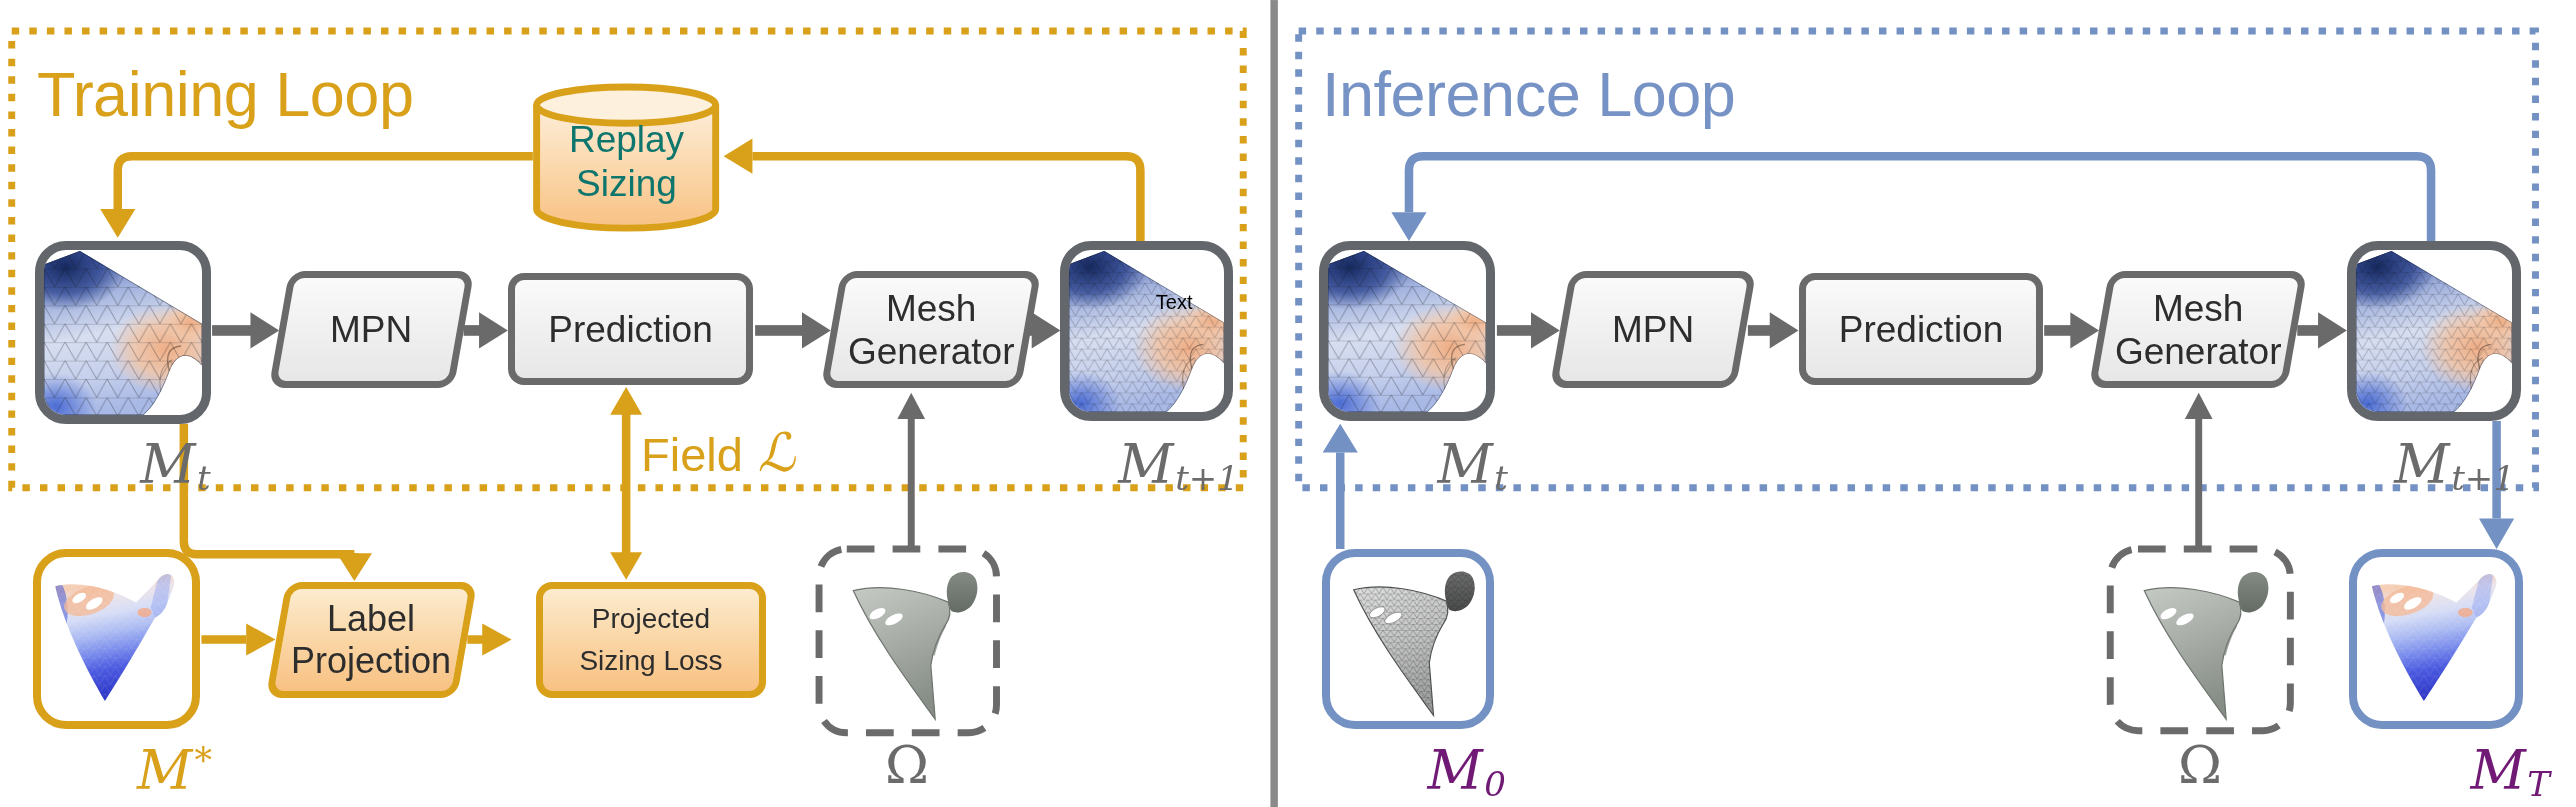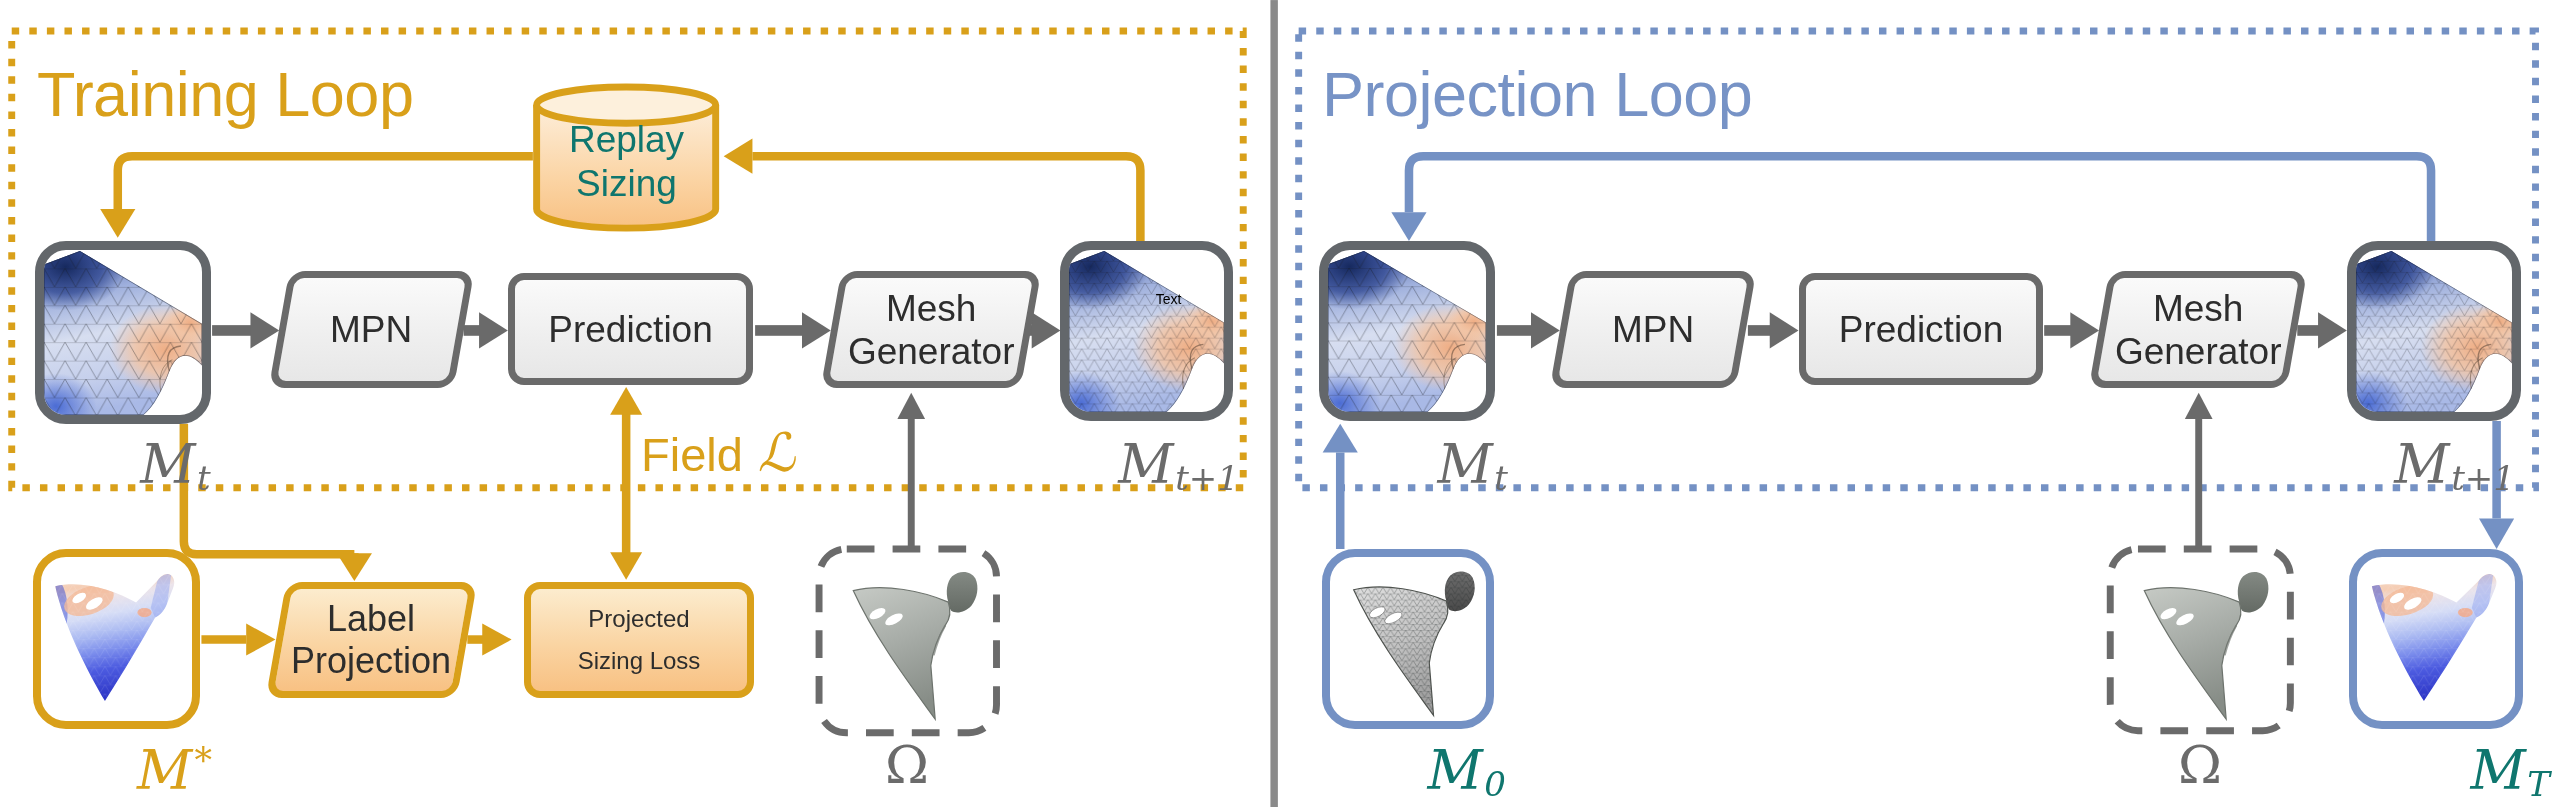--- a/index.html
+++ b/index.html
@@ -21,33 +21,33 @@
   .skewed{transform:skewX(-10deg);}
   .skewed .ptext{transform:skewX(10deg);}
   .goldbox{border-color:#D9A01A;background:linear-gradient(180deg,#fcecce 0%,#fad4a2 55%,#f8c183 100%);}
 
   
   .meshframe{position:absolute;box-sizing:border-box;background:#ffffff;overflow:hidden;}
   .gray-frame{border:9.6px solid #63676b;border-radius:31px;}
   .gold-frame{border:8.5px solid #D9A01A;border-radius:33px;}
   .blue-frame{border:8.5px solid #7491C4;border-radius:33px;}
   .meshframe svg{display:block;width:100%;height:100%;}
-  .artifact{position:absolute;left:56%;top:25%;font-size:14px;color:#000;font-family:"Liberation Sans",sans-serif;}
+  .artifact{position:absolute;left:56%;top:25%;font-size:20px;color:#000;font-family:"Liberation Sans",sans-serif;}
 
   
   .cyl-text{position:absolute;left:536px;top:118px;width:181px;text-align:center;
             font-size:37px;line-height:44px;color:#0f766e;}
 
   
   .mlabel{position:absolute;width:192px;text-align:right;color:#6b6b6b;
           font-family:"DejaVu Serif","Liberation Serif",serif;font-size:54px;font-style:italic;white-space:nowrap;}
   .mlabel .msub{font-size:34px;font-style:italic;vertical-align:-0.22em;margin-left:1.6px;}
   .mlabel .msup{font-size:35px;font-style:normal;vertical-align:0.45em;margin-left:2.1px;}
   .lab-gold{color:#D9A01A;}
-  .lab-blue{color:#0f766e;}
+  .lab-blue{color:#701a75;}
   .omega-label{position:absolute;width:160px;text-align:center;color:#6b6b6b;
           font-family:"DejaVu Serif","Liberation Serif",serif;font-size:53px;font-style:normal;}
 
   .loss{position:absolute;left:641px;top:422px;color:#D9A01A;font-size:47px;white-space:nowrap;}
   .loss .loss-sym{font-family:"DejaVu Sans",sans-serif;font-size:53px;display:inline-block;
                   transform:skewX(-10deg);margin-left:5.3px;}
 </style>
 </head>
 <body>
 
@@ -320,35 +320,35 @@
     <span class="mbase">M</span><span class="msup">*</span>
   </div>
 
   <div class="proc skewed goldbox" style="left:276px;top:582px;width:191px;height:116px;font-size:36px;line-height:42px">
     <span class="ptext">
       <span style="display:block">Label</span>
       <span style="display:block">Projection</span>
     </span>
   </div>
 
-  <div class="proc goldbox" style="left:524px;top:582px;width:230px;height:116px;font-size:24px;line-height:42px">
+  <div class="proc goldbox" style="left:536px;top:582px;width:230px;height:116px;font-size:28px;line-height:42px">
     <span class="ptext">
       <span style="display:block">Projected</span>
       <span style="display:block">Sizing Loss</span>
     </span>
   </div>
 
   <div class="abs" style="left:829px;top:557px;width:160px;height:168px">
     <svg width="100%" height="100%" viewBox="0 0 330 350" preserveAspectRatio="none">
         <use href="#bracket-solid"></use>
       </svg>
   </div>
   <div class="omega-label" style="left:827px;top:734px">Ω</div>
 
-  <div class="loop-title t-blue abs" style="left:1322px;top:58px">Projection Loop</div>
+  <div class="loop-title t-blue abs" style="left:1322px;top:58px">Inference Loop</div>
 
   <div class="meshframe gray-frame" style="left:1319px;top:241px;width:176px;height:180px">
     <svg viewBox="0 0 330 340" preserveAspectRatio="none">
         <use href="#sheet-coarse"></use>
       </svg>
   </div>
 
   <div class="proc skewed" style="left:1560px;top:271px;width:186px;height:117px">
     <span class="ptext">MPN</span>
   </div>

